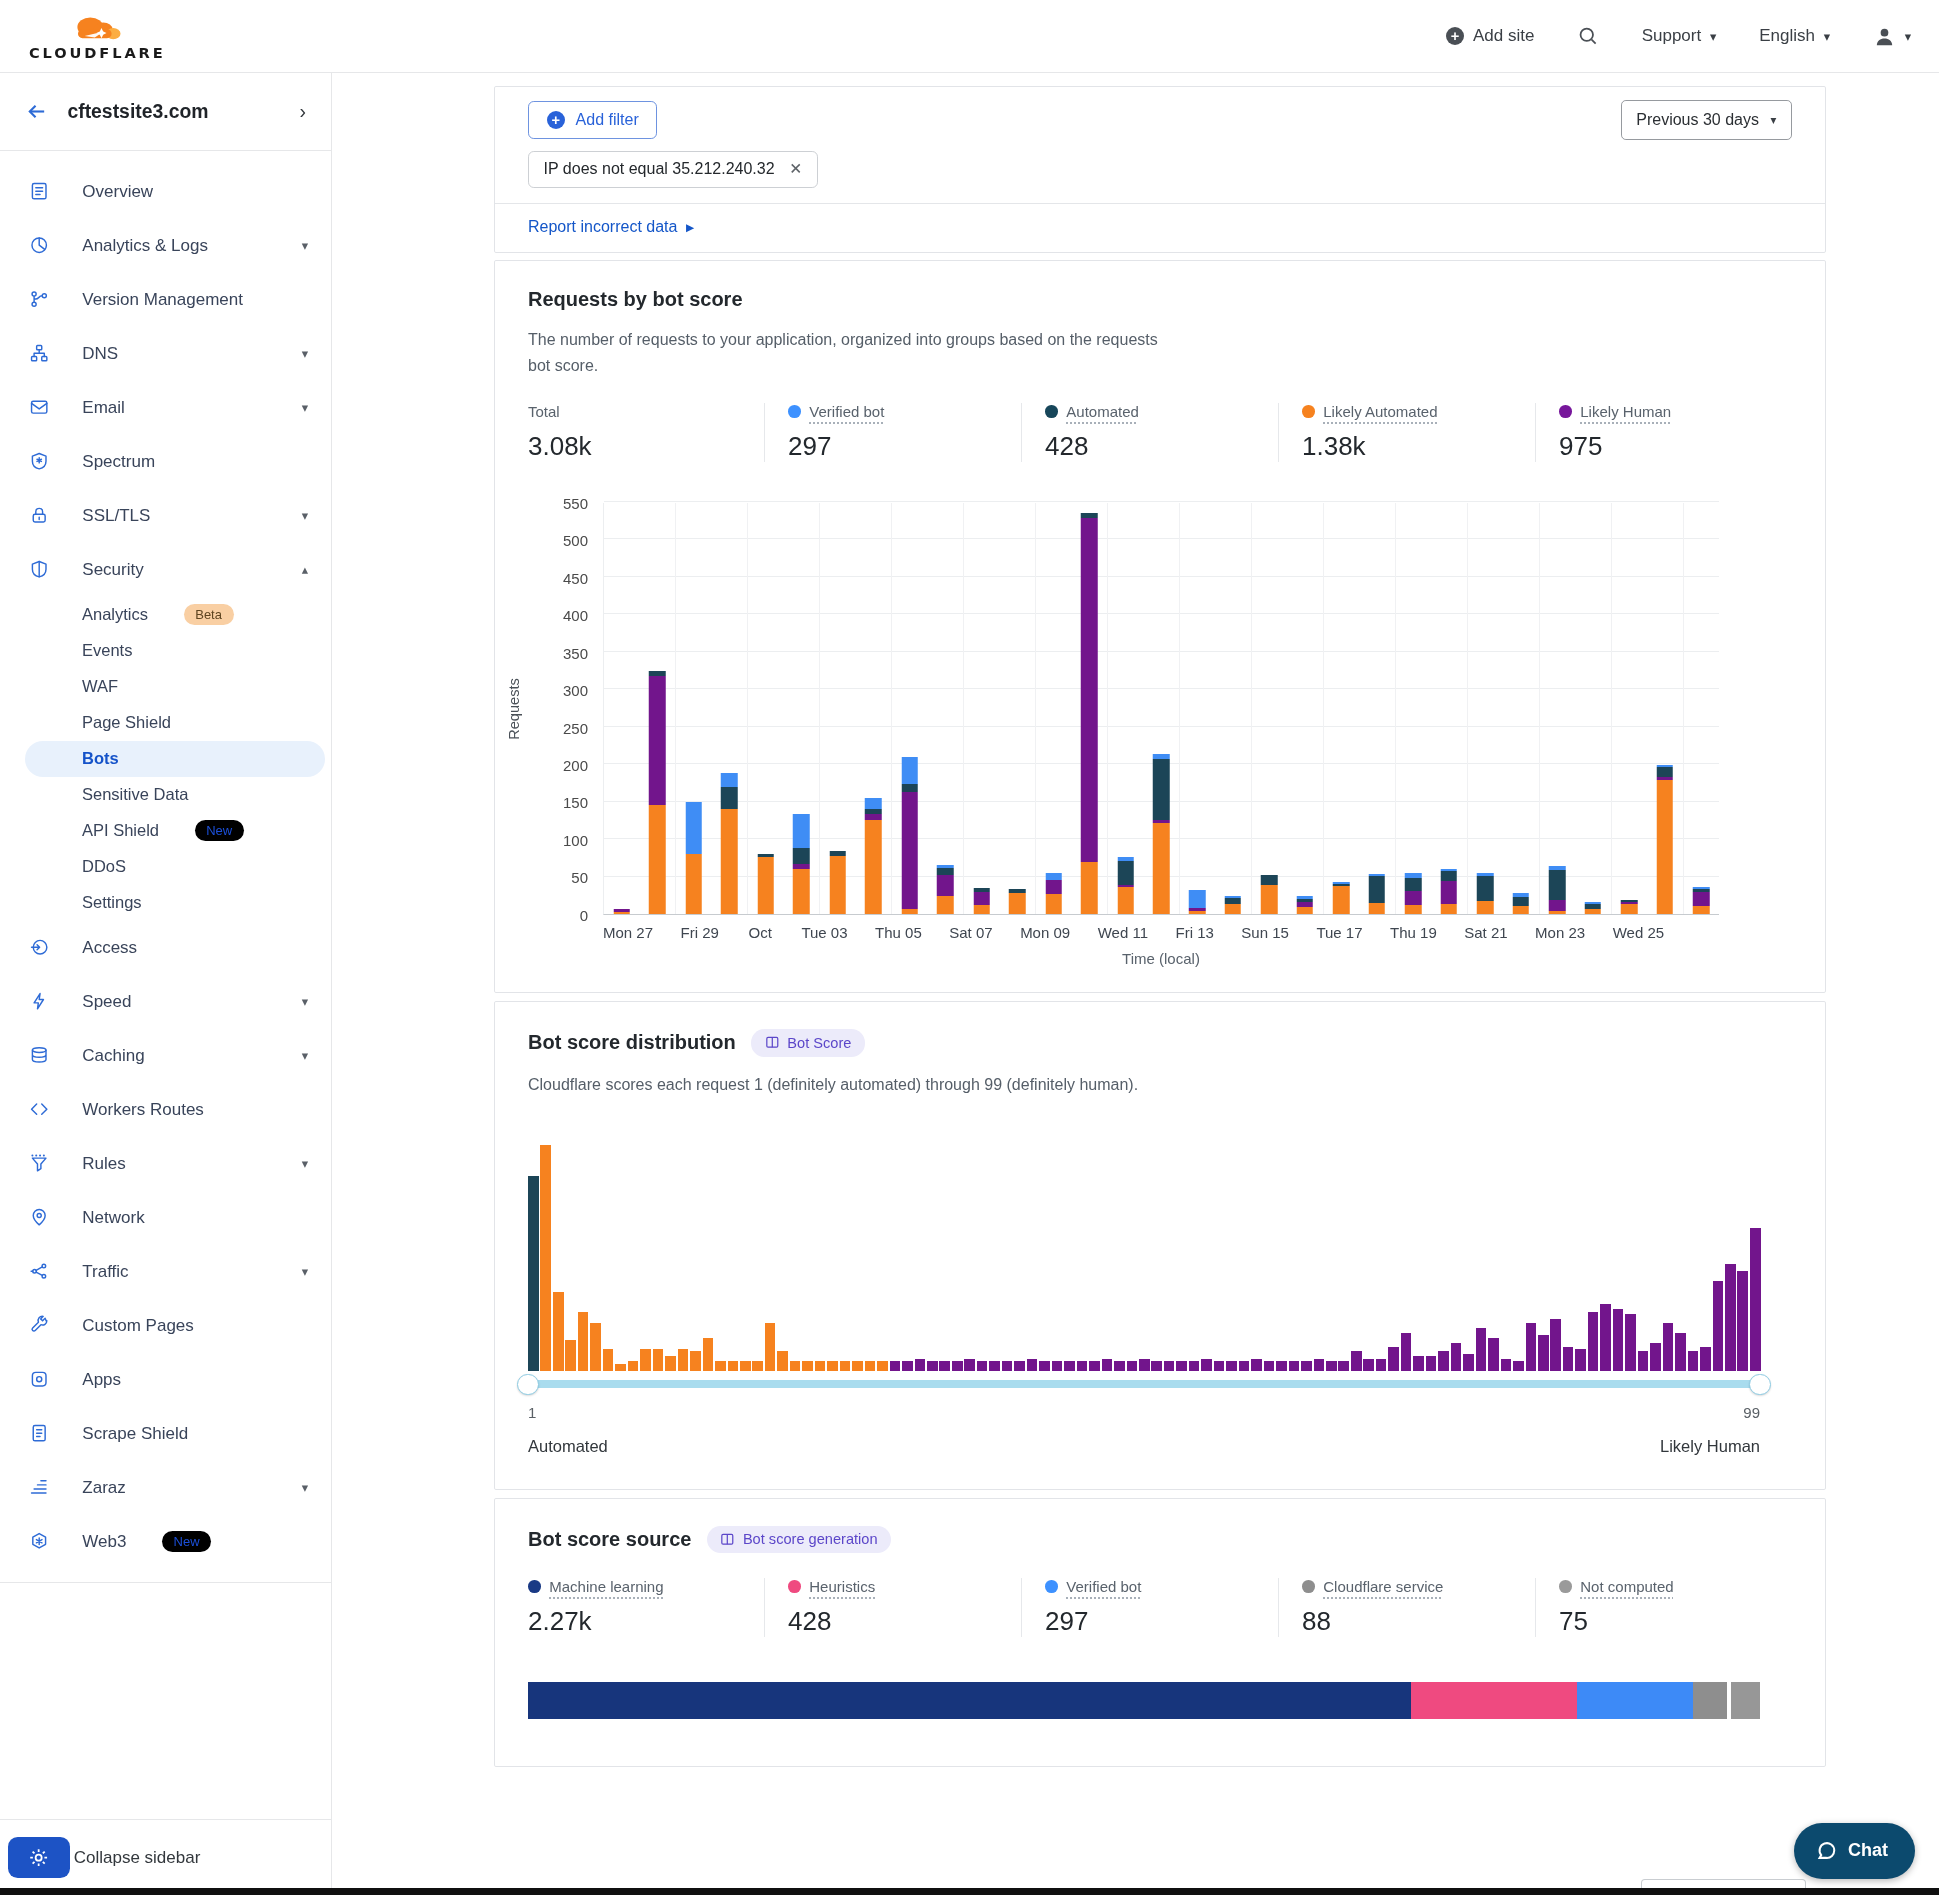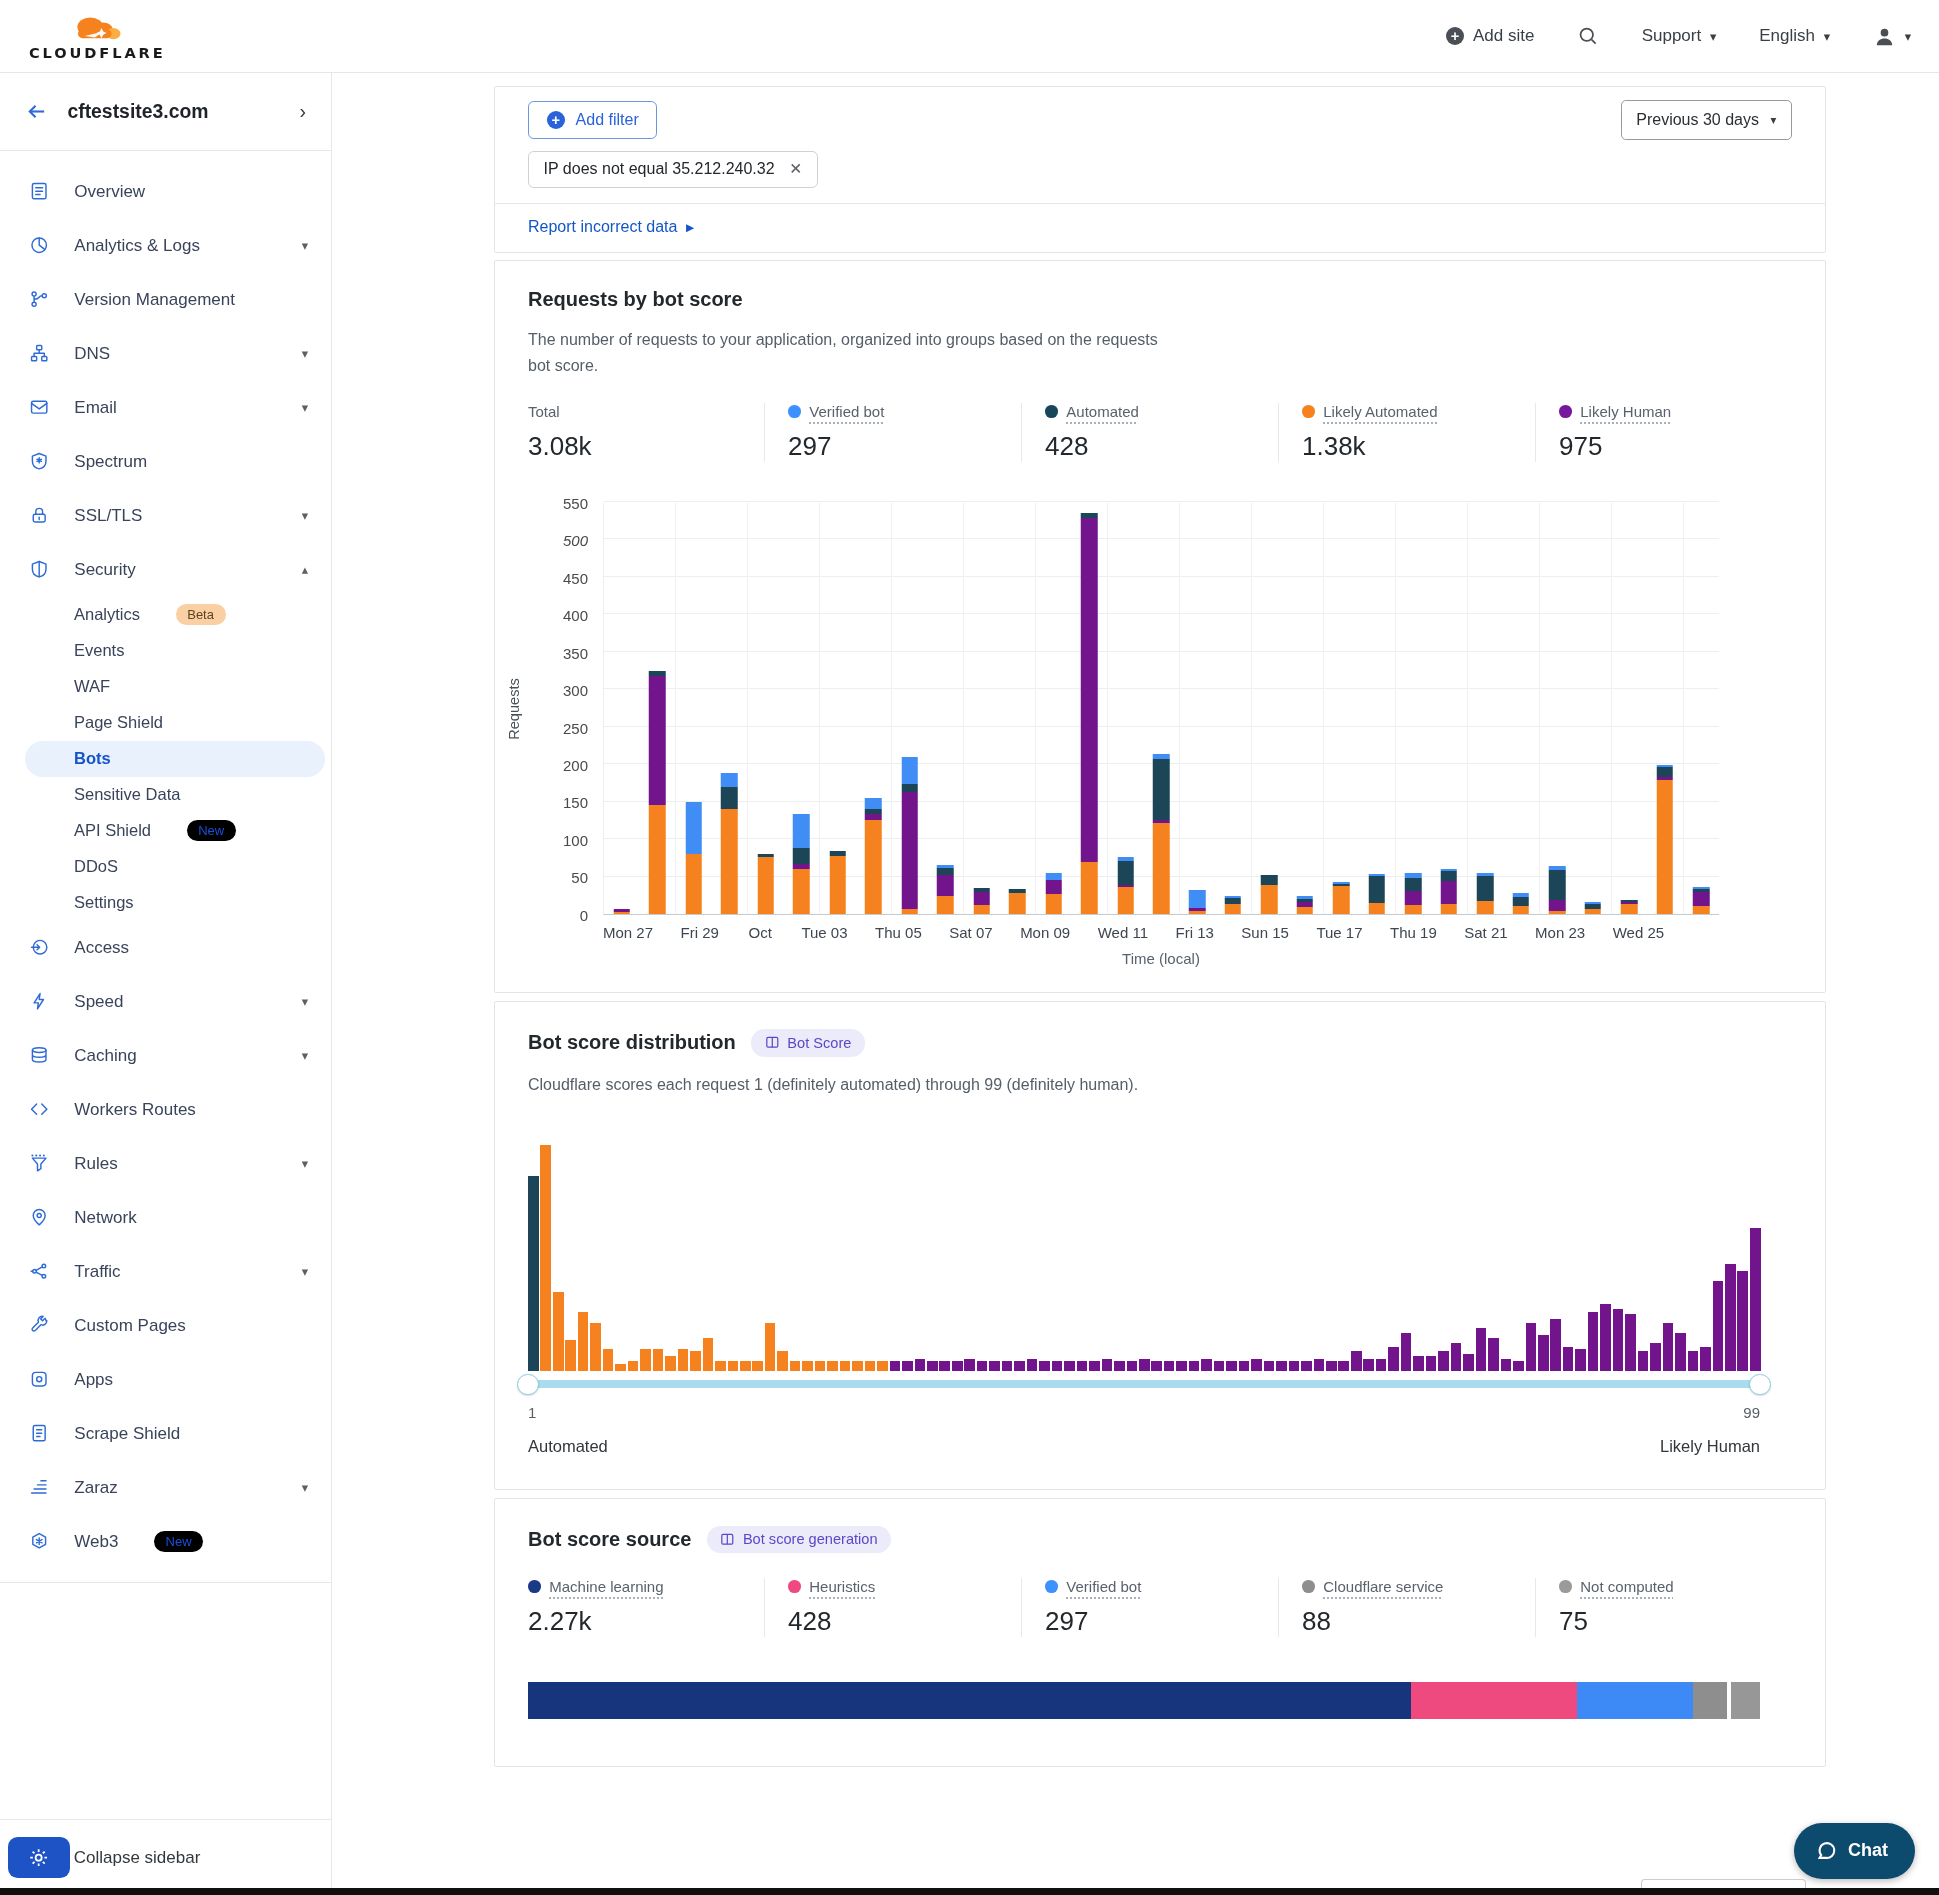--- a/index.html
+++ b/index.html
@@ -18,21 +18,21 @@
   .plus-circle { width:18.4px; height:18.4px; border-radius:50%; background:#4a4f55; color:#fff; display:inline-flex; align-items:center; justify-content:center; font-size:14.6px; font-weight:700; line-height:1; }
   
   .shell { display:flex; height:1822px; }
   .sidebar { width:332px; flex:0 0 332px; border-right:1px solid #e6e7e9; position:relative; background:#fff; }
   .site-row { height:78px; display:flex; align-items:center; padding:0 25px; border-bottom:1px solid #e6e7e9; gap:19.4px; }
   .back-ic { color:#2e6bd6; display:inline-flex; }
   .site-name { font-size:19.4px; font-weight:700; color:#1f2328; }
   .site-caret { margin-left:auto; color:#32373c; font-size:19.4px; }
   nav { padding-top:13.6px; }
   .nav-item { height:54px; display:flex; align-items:center; padding:0 23px 0 29px; gap:24px; cursor:pointer; }
-  .nav-item .nav-lb { font-size:17px; color:#39445a; }
+  .nav-item .nav-lb { font-size:17px; color:#39445a;margin-left:8px; }
   .nav-ic { color:#2e6bd6; display:inline-flex; width:21.3px; justify-content:center; }
   .nav-caret { margin-left:auto; color:#5a6068; font-size:12.6px; }
   .nav-item.sub { height:36px; padding-left:74px; }
   .nav-item.sub .nav-lb { font-size:16.5px; }
   .nav-item.sub.active { background:#e8f1fc; border-radius:18.4px; margin:0 5.8px 0 25px; padding-left:49px; }
   .nav-item.sub.active .nav-lb { color:#1553c9; font-weight:700; }
   .badge { border-radius:11.6px; padding:2.9px 11.6px; font-size:13px; margin-left:11.6px; white-space:nowrap; }
   .badge.beta { background:#f9cfa3; color:#5e4420; }
   .badge.new { background:#000000; color:#1b4fd8; }
   .nav-end-divider { border-top:1px solid #e6e7e9; margin-top:13.6px; }
@@ -464,21 +464,21 @@
             <div class="ytick" style="bottom: 0%;">0</div>
             <div class="ytick" style="bottom: 9.09091%;">50</div>
             <div class="ytick" style="bottom: 18.1818%;">100</div>
             <div class="ytick" style="bottom: 27.2727%;">150</div>
             <div class="ytick" style="bottom: 36.3636%;">200</div>
             <div class="ytick" style="bottom: 45.4545%;">250</div>
             <div class="ytick" style="bottom: 54.5455%;">300</div>
             <div class="ytick" style="bottom: 63.6364%;">350</div>
             <div class="ytick" style="bottom: 72.7273%;">400</div>
             <div class="ytick" style="bottom: 81.8182%;">450</div>
-            <div class="ytick" style="bottom: 90.9091%; font-style: italic;">500</div>
+            <div class="ytick" style="bottom: 90.9091%;">500</div>
             <div class="ytick" style="bottom: 100%;">550</div>
           </div>
         <div class="plot" id="plot">
             <div class="gl" style="bottom: 37px;"></div>
             <div class="gl" style="bottom: 75px;"></div>
             <div class="gl" style="bottom: 112px;"></div>
             <div class="gl" style="bottom: 150px;"></div>
             <div class="gl" style="bottom: 187px;"></div>
             <div class="gl" style="bottom: 225px;"></div>
             <div class="gl" style="bottom: 262px;"></div>

